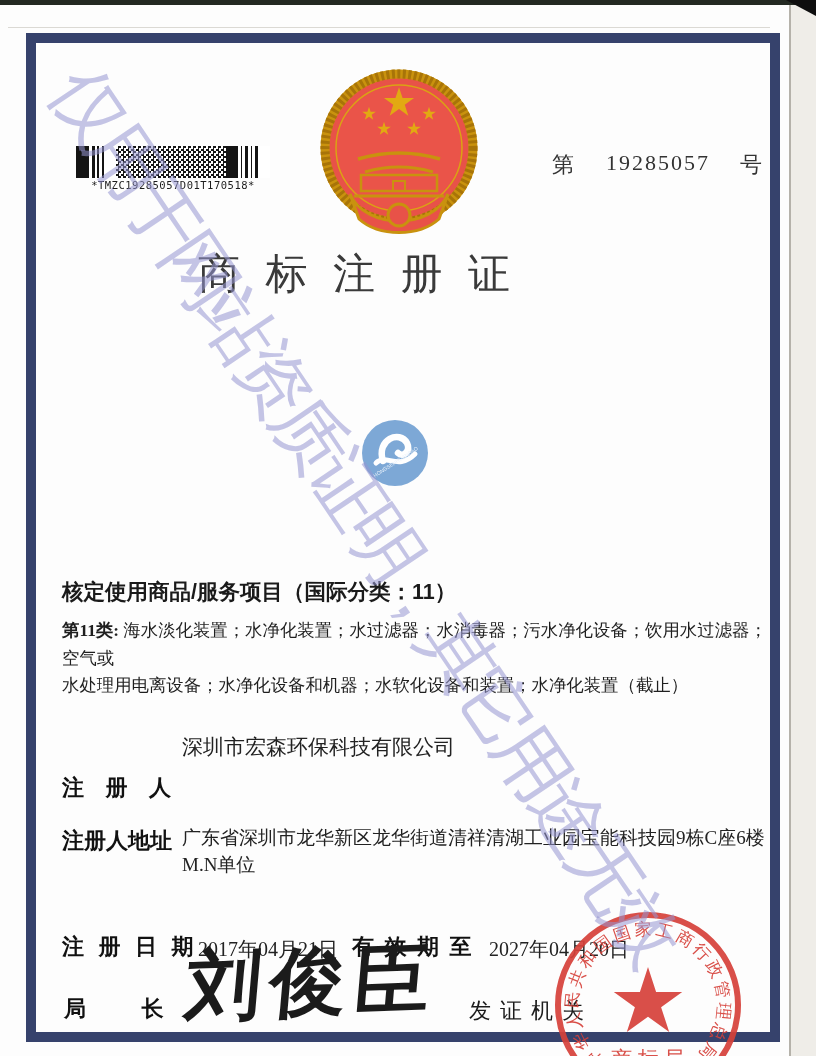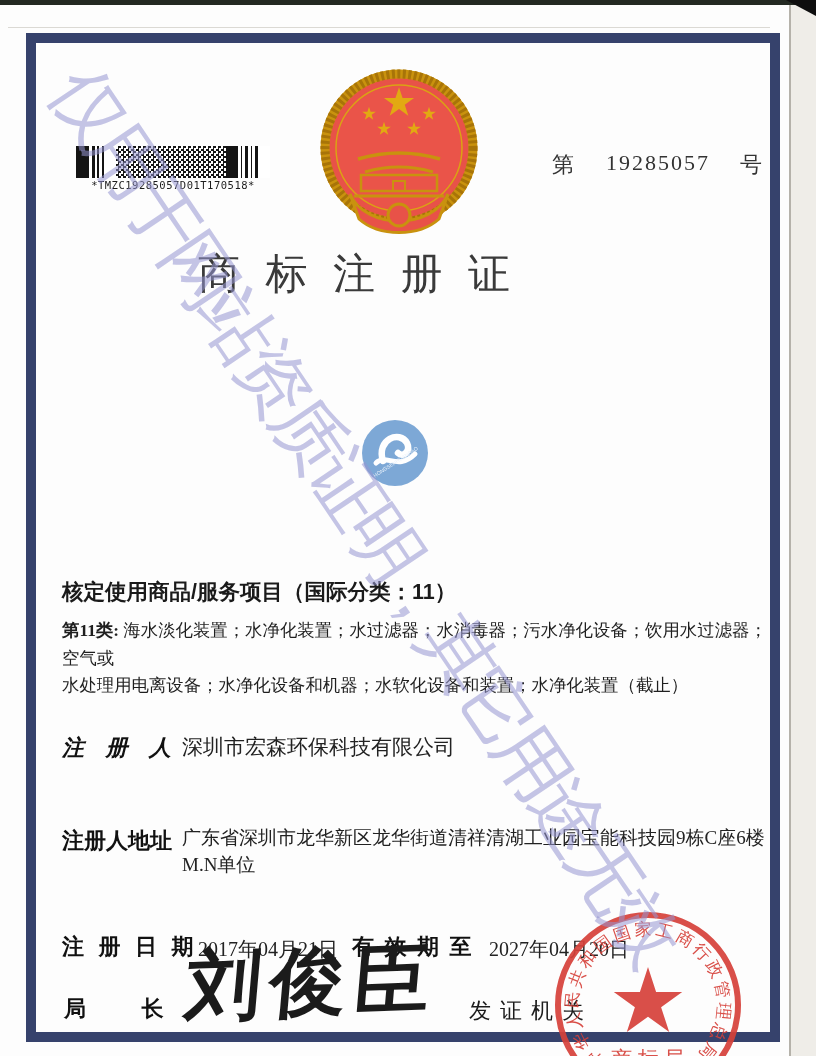--- a/index.html
+++ b/index.html
@@ -41,21 +41,21 @@
   .logo{position:absolute;left:359px;top:417px;z-index:5;}
 
   .goods-heading{position:absolute;left:62px;top:577px;font-family:"Liberation Sans","DejaVu Sans",sans-serif;
      font-weight:bold;font-size:21.5px;color:#1a1a1a;z-index:5;}
   .goods-text{position:absolute;left:62px;top:617px;width:705px;font-size:17.4px;line-height:27.5px;color:#1f1f1f;z-index:5;}
   .goods-text .b{font-weight:bold;margin-top:25px;}
 
   .row-label{position:absolute;font-weight:bold;font-size:22px;color:#111;z-index:5;white-space:nowrap;}
   .row-value{position:absolute;font-size:21px;color:#222;z-index:5;white-space:nowrap;}
 
-  .lbl-registrant{left:62px;top:733px;word-spacing:16px;font-style:italic;}
+  .lbl-registrant{left:62px;top:773px;word-spacing:16px;}
   .val-registrant{left:182px;top:733px;}
   .lbl-address{left:62px;top:826px;}
   .val-address{left:182px;top:824px;width:585px;font-size:19px;line-height:27px;white-space:normal;}
   .lbl-regdate{left:62px;top:932px;word-spacing:9px;}
   .val-regdate{left:198px;top:936px;font-size:20px;}
   .lbl-valid{left:352px;top:932px;word-spacing:5px;}
   .val-valid{left:489px;top:936px;font-size:20px;}
   .lbl-director{left:64px;top:994px;word-spacing:50px;}
   .issuer{position:absolute;left:459px;top:996px;font-size:22px;letter-spacing:9px;color:#1c1c1c;z-index:5;white-space:nowrap;margin-left:10px;}
 

